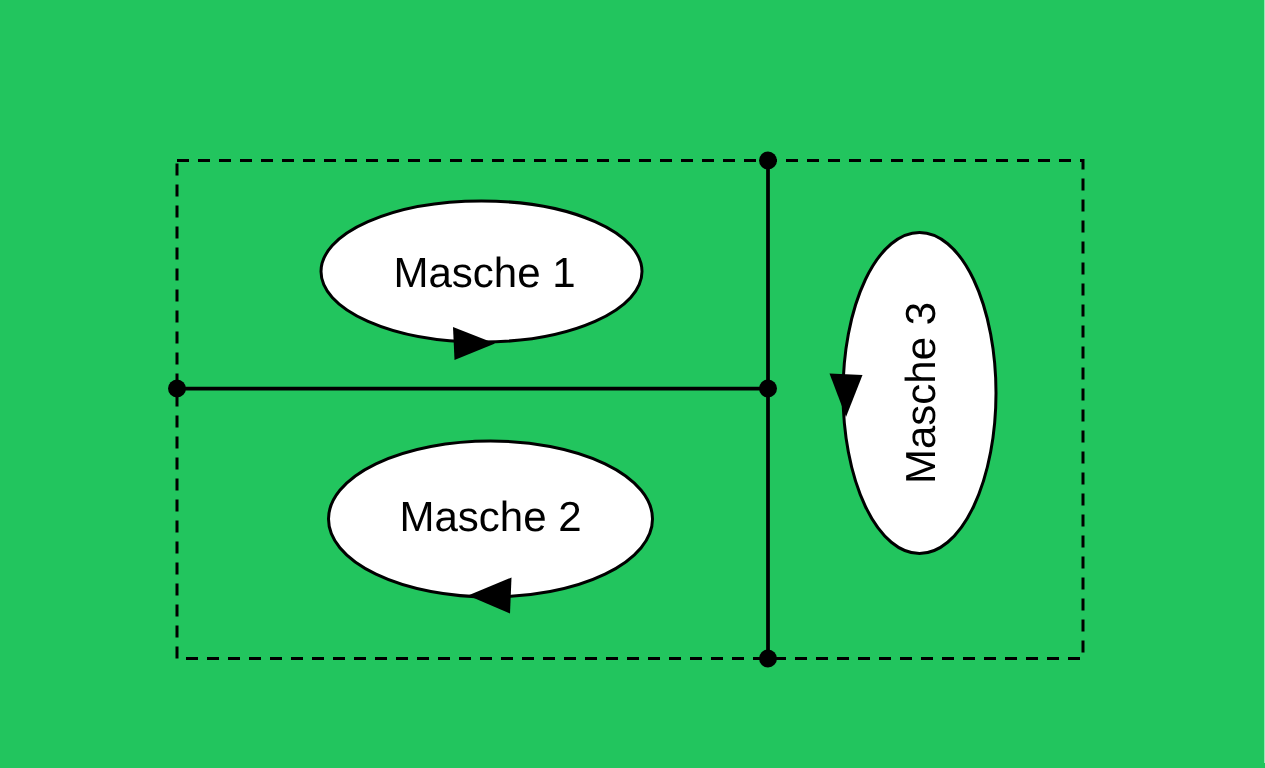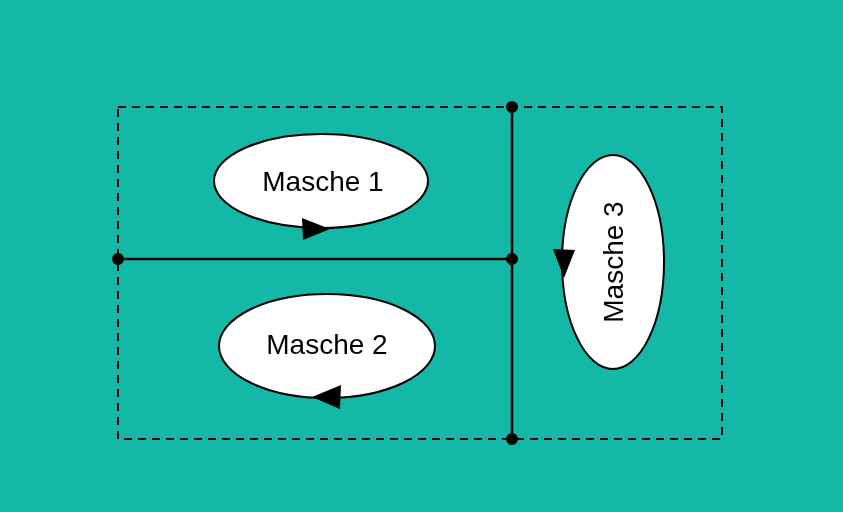--- a/index.html
+++ b/index.html
@@ -5,21 +5,21 @@
   html, body {
     margin: 0;
     padding: 0;
     background: #ffffff;
     font-family: "Liberation Sans", sans-serif;
   }
   .canvas {
     position: relative;
     width: 843px;
     height: 512px;
-    background: #14b8a6;
+    background: #22c55e;
     overflow: hidden;
   }
   svg text {
     font-family: "Liberation Sans", "DejaVu Sans", sans-serif;
     font-size: 28px;
     fill: #000000;
   }
 </style>
 </head>
 <body>

